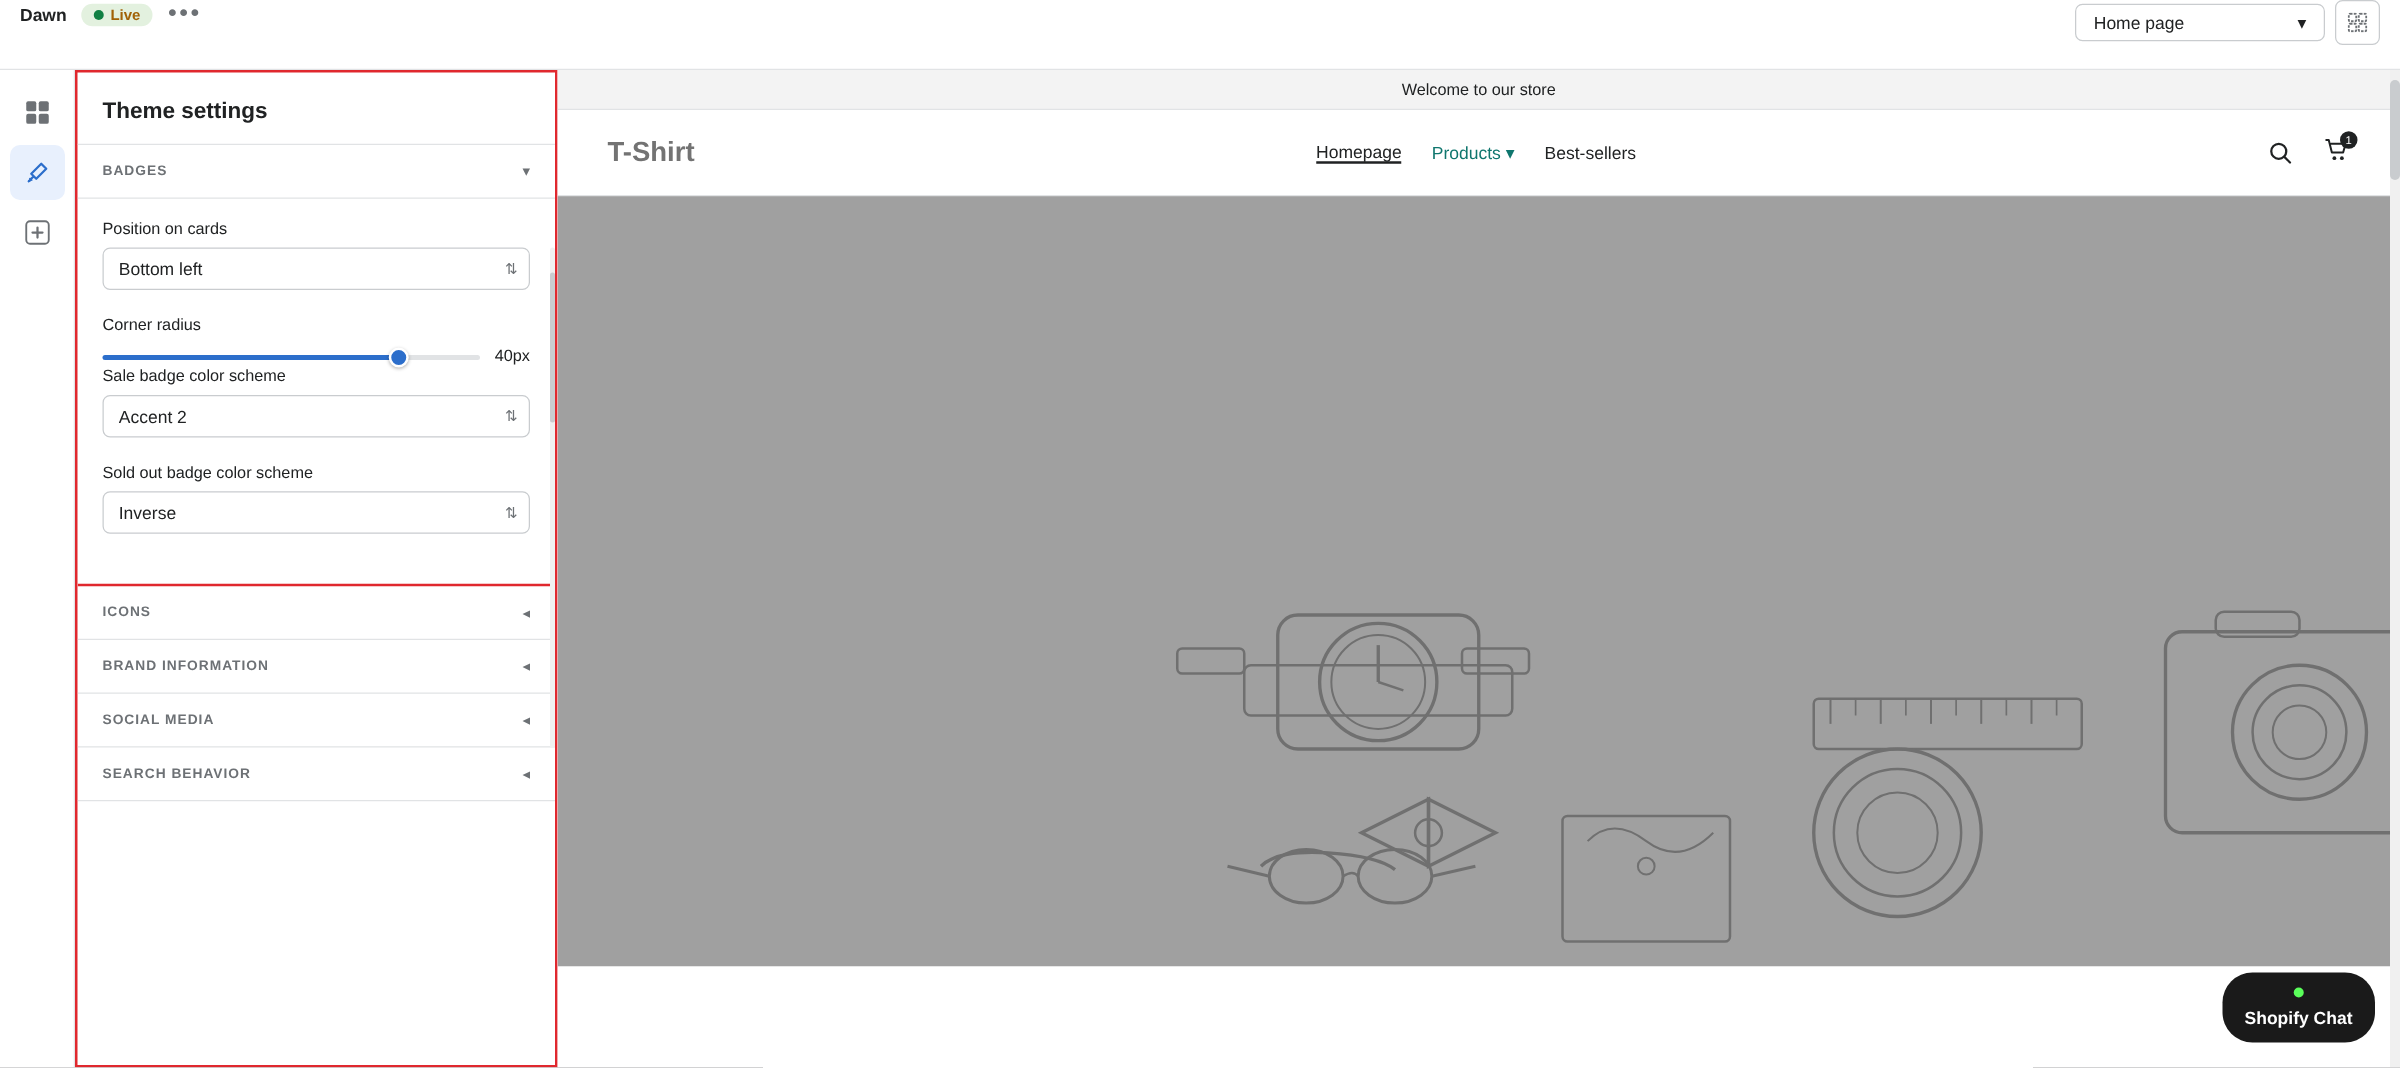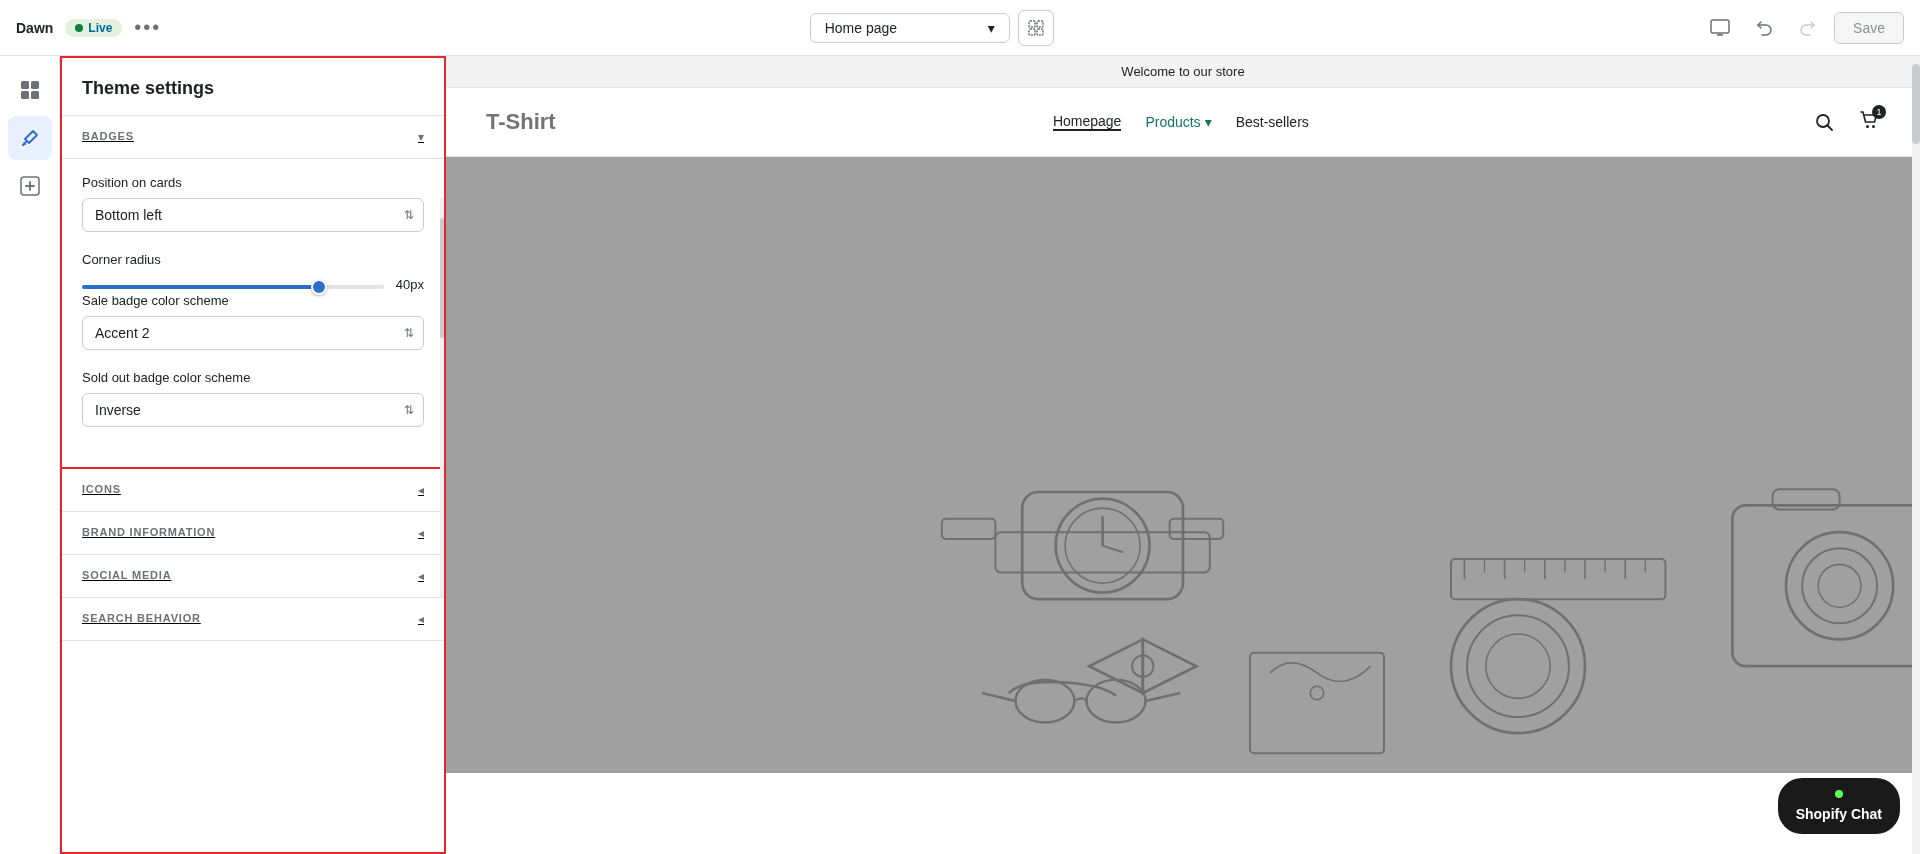--- a/index.html
+++ b/index.html
@@ -1,28 +1,28 @@
 <!DOCTYPE html>
 <html><head>
   <meta charset="utf-8">
   <style>
     * { box-sizing: border-box; margin: 0; padding: 0; }
     body { font-family: -apple-system, BlinkMacSystemFont, 'Segoe UI', sans-serif; background: #f6f6f7; display: flex; flex-direction: column; height: 854px; overflow: hidden; }
 
     
     .topbar {
-      display: flex; align-items: center; justify-content: space-between;
+      display: flex; align-items: flex-start; justify-content: space-between;
       background: #fff; border-bottom: 1px solid #e1e3e5;
-      height: 56px; padding: 16px 16px; flex-shrink: 0;
+      height: 56px; padding: 0 16px; flex-shrink: 0;
     }
     .topbar-left { display: flex; align-items: center; gap: 12px; }
     .topbar-brand { font-size: 14px; font-weight: 600; color: #202223; }
     .live-badge {
       display: flex; align-items: center; gap: 5px;
-      background: #e3f1df; color: #0369a1; font-size: 12px; font-weight: 600;
+      background: #e3f1df; color: #a16207; font-size: 12px; font-weight: 600;
       padding: 2px 10px; border-radius: 20px;
     }
     .live-dot { width: 8px; height: 8px; background: #108043; border-radius: 50%; }
     .topbar-dots { font-size: 20px; color: #6d7175; cursor: pointer; letter-spacing: 2px; }
     .topbar-center { display: flex; align-items: center; gap: 8px; }
     .page-select {
       display: flex; align-items: center; gap: 20px;
       border: 1px solid #c9cccf; border-radius: 6px;
       padding: 6px 14px; font-size: 14px; color: #202223;
       background: #fff; cursor: pointer; min-width: 200px; justify-content: space-between;
@@ -63,22 +63,22 @@
       border: 2px solid #e0282e; position: relative;
     }
     .settings-panel-inner { overflow-y: auto; flex: 1; }
     .panel-title {
       padding: 20px 20px 16px; font-size: 18px; font-weight: 600; color: #202223;
       border-bottom: 1px solid #e1e3e5;
     }
 
     
     .section-header {
-      display: flex; justify-content: space-between;
-      padding: 14px 20px; cursor: pointer; border-bottom: 1px solid #e1e3e5; text-decoration: underline;
+      display: flex; align-items: center; justify-content: space-between;
+      padding: 14px 20px; cursor: pointer; border-bottom: 1px solid #e1e3e5;
     }
     .section-title { font-size: 11px; font-weight: 700; color: #6d7175; letter-spacing: 0.8px; text-transform: uppercase; }
     .section-chevron { font-size: 12px; color: #6d7175; }
 
     .field-label { font-size: 13px; color: #202223; margin-bottom: 8px; font-weight: 500; }
     .select-wrap { position: relative; margin-bottom: 20px; }
     .custom-select {
       width: 100%; padding: 8px 32px 8px 12px; border: 1px solid #c9cccf;
       border-radius: 6px; font-size: 14px; color: #202223; background: #fff;
       appearance: none; cursor: pointer;
@@ -171,41 +171,20 @@
     </div>
     <div class="grid-icon-btn">
       <svg width="16" height="16" viewBox="0 0 16 16" fill="none">
         <rect x="1" y="1" width="6" height="6" rx="1" fill="none" stroke="#6d7175" stroke-width="1.5" stroke-dasharray="2 1"></rect>
         <rect x="9" y="1" width="6" height="6" rx="1" fill="none" stroke="#6d7175" stroke-width="1.5" stroke-dasharray="2 1"></rect>
         <rect x="1" y="9" width="6" height="6" rx="1" fill="none" stroke="#6d7175" stroke-width="1.5" stroke-dasharray="2 1"></rect>
         <rect x="9" y="9" width="6" height="6" rx="1" fill="none" stroke="#6d7175" stroke-width="1.5" stroke-dasharray="2 1"></rect>
       </svg>
     </div>
   </div>
-  <div class="topbar-right">
-    <div class="icon-btn">
-      <svg width="20" height="20" viewBox="0 0 20 20" fill="none">
-        <rect x="1" y="2" width="18" height="13" rx="2" stroke="#6d7175" stroke-width="1.5" fill="none"></rect>
-        <path d="M7 17h6M10 15v2" stroke="#6d7175" stroke-width="1.5"></path>
-      </svg>
-    </div>
-    <div class="icon-btn">
-      <svg width="20" height="20" viewBox="0 0 20 20" fill="none">
-        <path d="M4 7H12a5 5 0 0 1 0 10H8" stroke="#6d7175" stroke-width="1.5" fill="none" stroke-linecap="round"></path>
-        <path d="M7 4L4 7l3 3" stroke="#6d7175" stroke-width="1.5" fill="none" stroke-linecap="round" stroke-linejoin="round"></path>
-      </svg>
-    </div>
-    <div class="icon-btn">
-      <svg width="20" height="20" viewBox="0 0 20 20" fill="none">
-        <path d="M16 7H8a5 5 0 0 0 0 10h4" stroke="#c9cccf" stroke-width="1.5" fill="none" stroke-linecap="round"></path>
-        <path d="M13 4l3 3-3 3" stroke="#c9cccf" stroke-width="1.5" fill="none" stroke-linecap="round" stroke-linejoin="round"></path>
-      </svg>
-    </div>
-    <button class="save-btn">Save</button>
-  </div>
 </div>
 
 <div class="main-layout">
 
   <div class="icon-sidebar">
     <div class="icon-sidebar-item">
       <svg width="22" height="22" viewBox="0 0 22 22" fill="none">
         <rect x="2" y="2" width="8" height="8" rx="1.5" fill="#6d7175"></rect>
         <rect x="12" y="2" width="8" height="8" rx="1.5" fill="#6d7175"></rect>
         <rect x="2" y="12" width="8" height="8" rx="1.5" fill="#6d7175"></rect>

